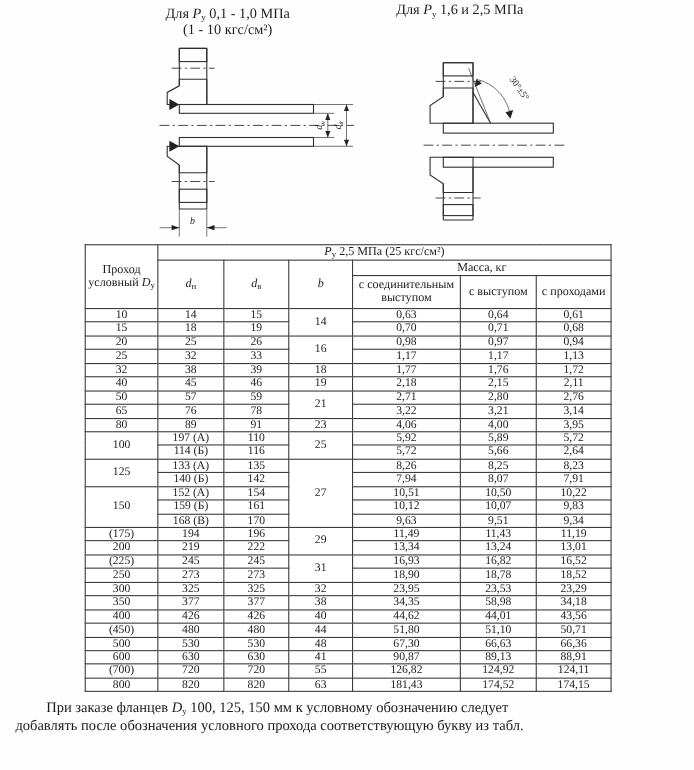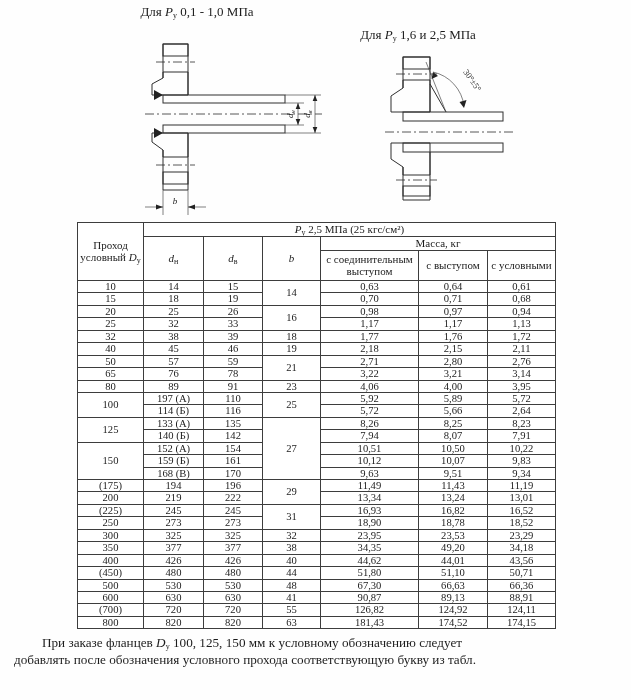--- a/index.html
+++ b/index.html
@@ -32,24 +32,25 @@
   table.flange thead tr.h3{height:30px;font-size:10.4px;}
   table.flange thead th{font-size:11px;}
   table.flange tbody td{height:11.3px;}
   .notes{position:absolute;left:14px;top:634px;width:604px;font-size:13.2px;line-height:1.3;}
   .notes p{margin:0;text-indent:28px;}
   .notes p.just{text-align:justify;}
 </style>
 </head>
 <body>
 
-<div class="caption" style="left:107px;top:4px;width:180px;">
+<div class="caption" style="left:117px;top:4px;width:180px;">
   <div><span>Для </span><i>P</i><sub>у</sub><span> 0,1 - 1,0 МПа</span></div>
+  <div>(1 - 10 кгс/см²)</div>
 </div>
-<div class="caption" style="left:328px;top:27px;width:180px;">
+<div class="caption" style="left:328px;top:1px;width:180px;">
   <div><span>Для </span><i>P</i><sub>у</sub><span> 1,6 и 2,5 МПа</span></div>
 </div>
 
 <svg style="left:100px;top:40px;" width="230" height="180" viewBox="0 0 230 180">
   <defs>
     <pattern id="hL" width="5" height="5" patternUnits="userSpaceOnUse" patternTransform="rotate(45)">
       <line x1="0" y1="0" x2="0" y2="5" stroke="#3a3a3a" stroke-width="1"></line>
     </pattern>
   </defs>
   <g>
@@ -148,21 +149,21 @@
     </tr>
     <tr class="h2">
       <th rowspan="2"><i>d</i><sub>н</sub></th>
       <th rowspan="2"><i>d</i><sub>в</sub></th>
       <th rowspan="2"><i>b</i></th>
       <th colspan="3">Масса, кг</th>
     </tr>
     <tr class="h3">
       <th>с соединительным выступом</th>
       <th>с выступом</th>
-      <th>с условными</th>
+      <th>с проходами</th>
     </tr>
   </thead>
   <tbody>
       <tr>
         <td>10</td>
         <td>14</td>
         <td>15</td>
         <td rowspan="2">14</td>
         <td>0,63</td>
         <td>0,64</td>
@@ -333,21 +334,21 @@
         <td>23,95</td>
         <td>23,53</td>
         <td>23,29</td>
       </tr>
       <tr>
         <td>350</td>
         <td>377</td>
         <td>377</td>
         <td>38</td>
         <td>34,35</td>
-        <td>49,20</td>
+        <td>58,98</td>
         <td>34,18</td>
       </tr>
       <tr>
         <td>400</td>
         <td>426</td>
         <td>426</td>
         <td>40</td>
         <td>44,62</td>
         <td>44,01</td>
         <td>43,56</td>

